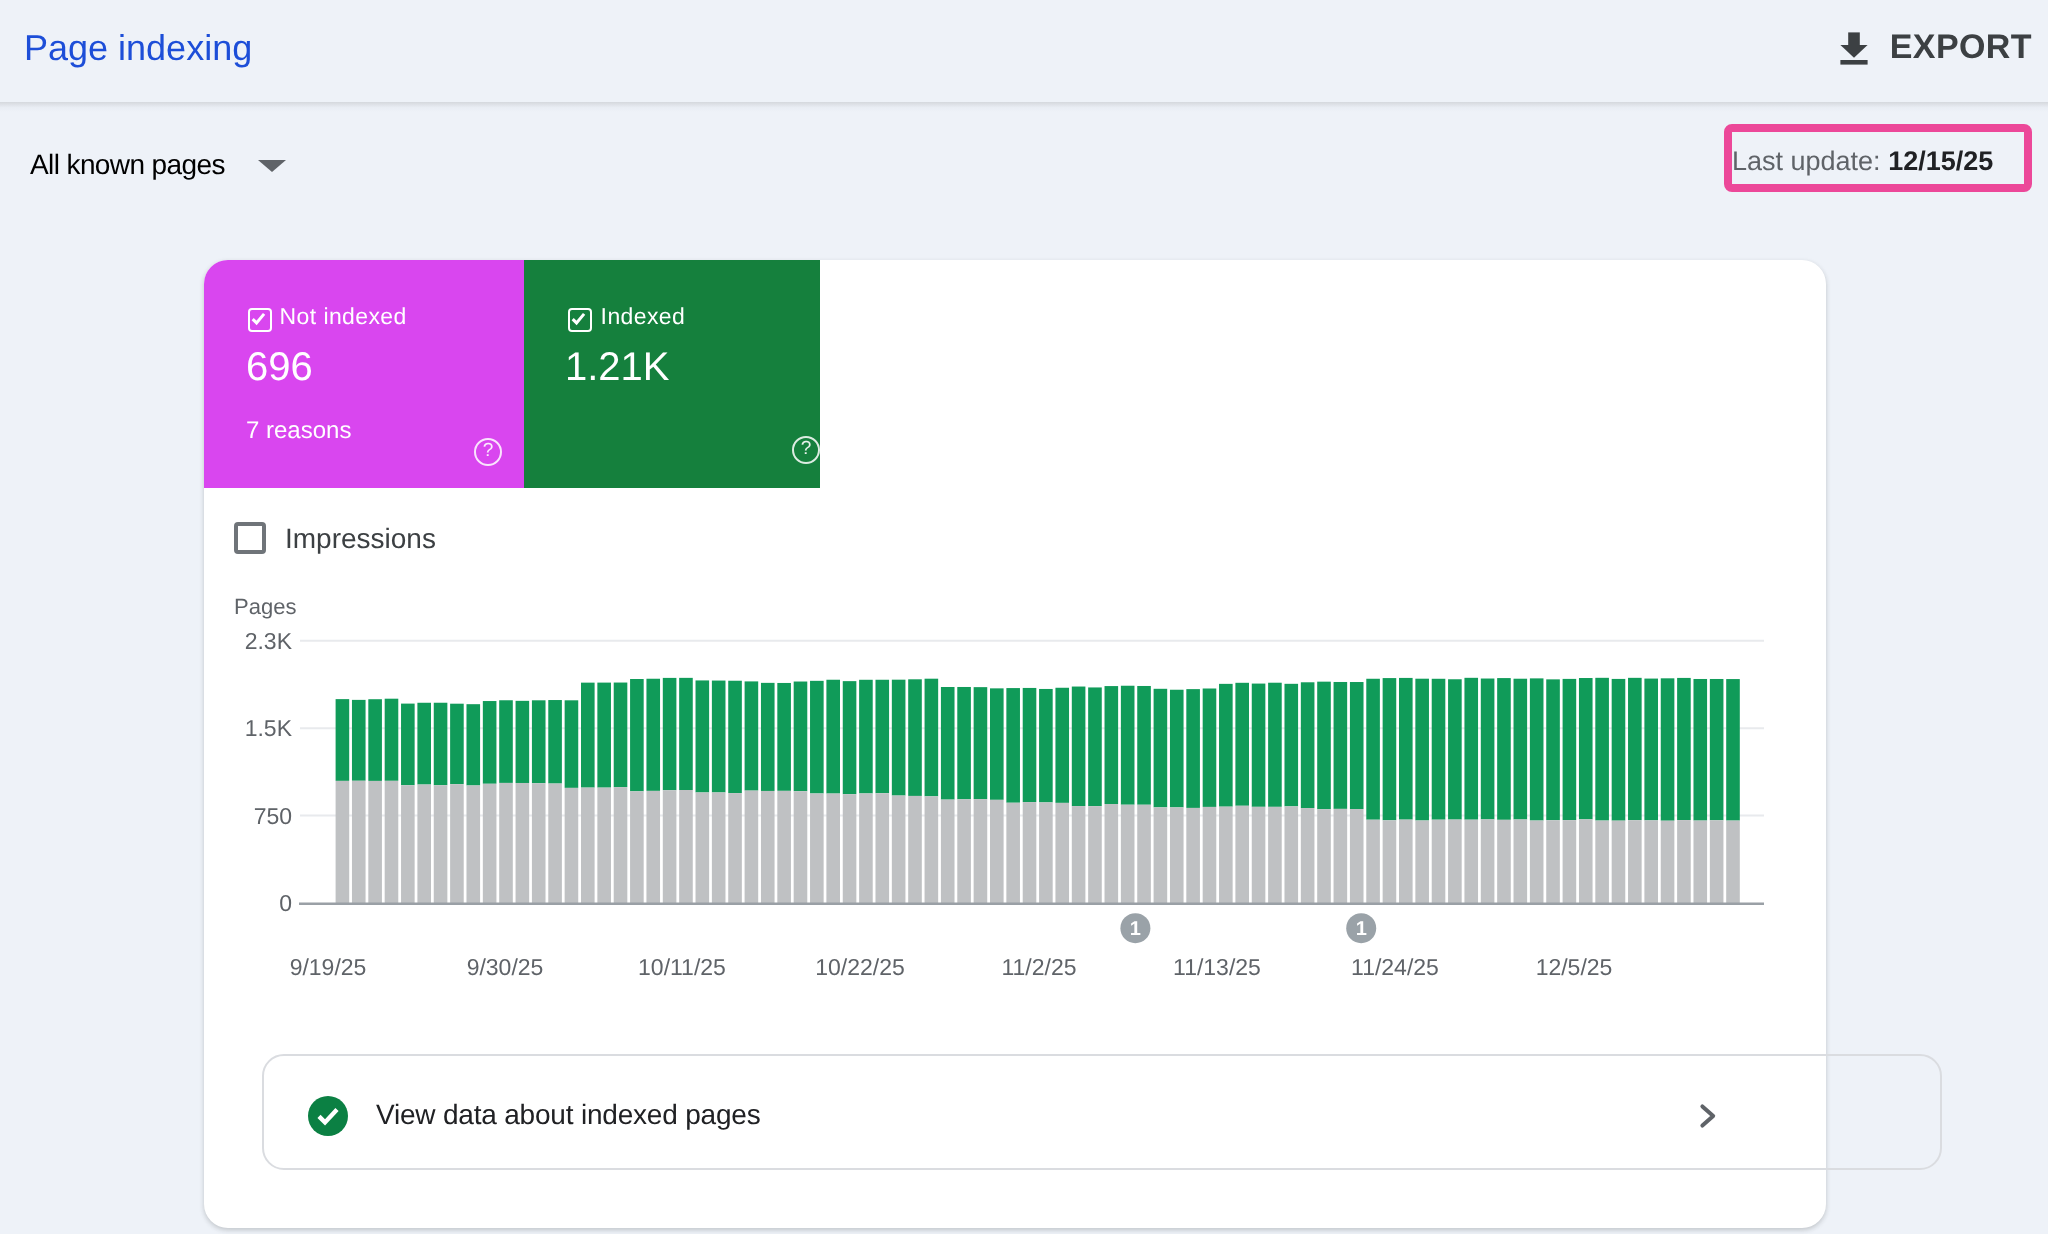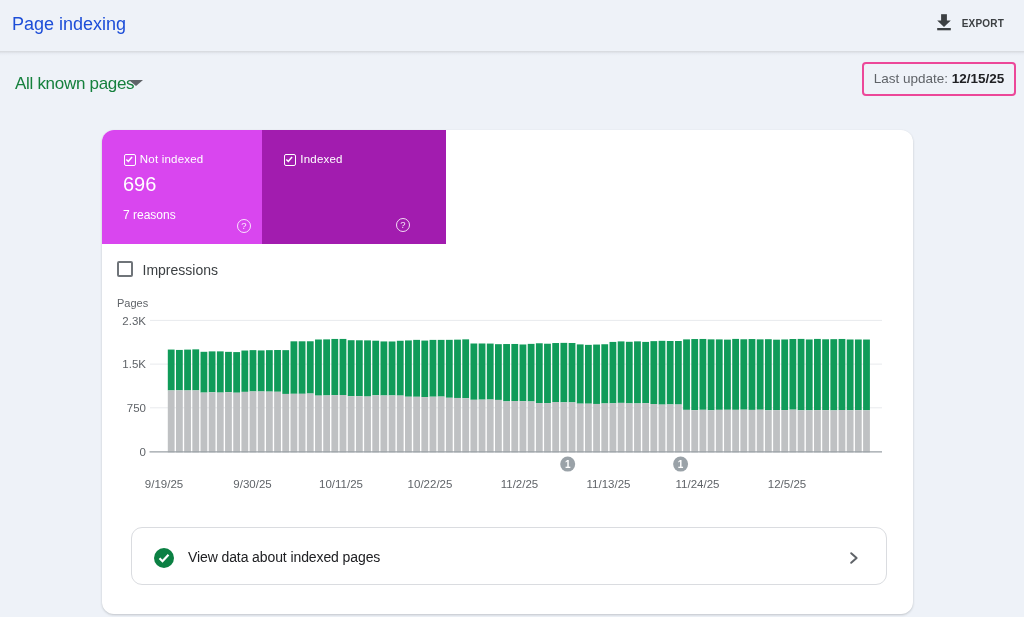--- a/index.html
+++ b/index.html
@@ -1,40 +1,40 @@
 <!DOCTYPE html>
 <html><head>
 <meta charset="utf-8">
 <style>
   * { margin:0; padding:0; box-sizing:border-box; }
   html,body { width:1024px; height:617px; background:#eef2f8; font-family:"Liberation Sans", sans-serif; overflow:hidden; }
   .abs { position:absolute; }
   #title { left:12px; top:14px; font-size:18px; color:#1d4ed8; }
-  #export { right:20px; top:14px; height:18px; color:#3c4043; font-size:10px; font-weight:bold; letter-spacing:.2px; }
+  #export { right:8px; top:14px; height:18px; color:#3c4043; font-size:17px; font-weight:bold; letter-spacing:.2px; }
   #export svg { vertical-align:-4px; margin-right:11px; }
   #hdiv { left:0; top:51px; width:1024px; height:5px; background:linear-gradient(#d5d8dd, #e9edf4 55%, #eef2f8); }
-  #allknown { left:15px; top:74px; font-size:17px; font-weight:500; color:#15803d; letter-spacing:-0.3px; }
+  #allknown { left:15px; top:74px; font-size:14px; font-weight:500; color:#000000; letter-spacing:-0.3px; }
   #caret { left:129px; top:80px; width:0; height:0; border-left:7px solid transparent; border-right:7px solid transparent; border-top:6.5px solid #5f6368; }
-  #lastupd { left:862px; top:62px; width:154px; height:34px; border:2px solid #ec4899; border-radius:4px; font-size:13.5px; color:#5f6368; text-align:center; line-height:30px; }
+  #lastupd { left:862px; top:62px; width:154px; height:34px; border:4px solid #ec4899; border-radius:4px; font-size:13.5px; color:#5f6368; text-align:left; line-height:30px; }
   #lastupd b { color:#202124; }
   #card { left:102px; top:130px; width:811px; height:484px; background:#fff; border-radius:12px; box-shadow:0 1px 2px rgba(60,64,67,.18), 0 1px 3px rgba(60,64,67,.08); }
   .statbox { top:0; height:114px; color:#fff; }
   #graybox { left:0; width:160px; background:#d946ef; border-top-left-radius:12px; }
-  #greenbox { left:160px; width:184px; background:#a21caf; }
+  #greenbox { left:160px; width:148px; background:#15803d; }
   .cbrow { left:21.5px; top:23.5px; height:12px; }
   .wcb { display:inline-block; width:12px; height:12px; border:1.8px solid #fff; border-radius:2px; vertical-align:top; position:relative; }
   .wcb svg { position:absolute; left:0; top:0; }
   .statlabel { position:absolute; left:16.3px; top:-1px; font-size:11.5px; font-weight:500; line-height:13px; letter-spacing:.2px; white-space:nowrap; }
   .bignum { left:21px; top:43px; font-size:20px; font-weight:400; }
   .reasons { left:21px; top:78px; font-size:12px; }
   .qm { width:14px; height:14px; border:1.4px solid rgba(255,255,255,.85); border-radius:50%; color:rgba(255,255,255,.9); font-size:9.5px; text-align:center; line-height:11px; }
   #improw { left:15px; top:131px; height:15.5px; }
   #impcb { display:inline-block; width:15.5px; height:15.5px; border:2px solid #6f7479; border-radius:2px; background:#fff; vertical-align:top; }
   #implabel { display:inline-block; margin-left:10px; font-size:14px; color:#3c4043; line-height:15px; margin-top:1px;text-align:center; }
-  #viewrow { left:29px; top:397px; width:756px; height:58px; border:1px solid #dadce0; border-radius:11px; }
+  #viewrow { left:29px; top:397px; width:840px; height:58px; border:1px solid #dadce0; border-radius:11px; }
   #vcheck { left:22px; top:20px; }
   #vtext { left:56px; top:21px; font-size:14px; letter-spacing:-0.1px; color:#202124; }
   #vchev { left:716px; top:22px; }
 </style>
 </head>
 <body>
 <div id="title" class="abs">Page indexing</div>
 <div id="export" class="abs"><svg width="14" height="17" viewBox="0 0 14 17" fill="#3c4043">
       <rect x="4.1" y="0.2" width="5.8" height="7"></rect>
       <polygon points="0.2,6.5 13.8,6.5 7,12.9"></polygon>
@@ -50,20 +50,21 @@
             <path d="M1.6 5.4l2.3 2.3 4.5-5.4" stroke="#fff" stroke-width="1.8" fill="none"></path>
           </svg></span><span class="statlabel">Not indexed</span></div>
     <div class="bignum abs">696</div>
     <div class="reasons abs">7 reasons</div>
     <div class="qm abs" style="left:135px; top:89px;">?</div>
   </div>
   <div id="greenbox" class="abs statbox">
     <div class="cbrow abs" style="left:22px;"><span class="wcb"><svg width="8.4" height="8.4" viewBox="0 0 10 10">
             <path d="M1.6 5.4l2.3 2.3 4.5-5.4" stroke="#fff" stroke-width="1.8" fill="none"></path>
           </svg></span><span class="statlabel">Indexed</span></div>
+    <div class="bignum abs" style="left:20.5px;">1.21K</div>
     <div class="qm abs" style="left:134px; top:88px;">?</div>
   </div>
   <div id="improw" class="abs"><span id="impcb"></span><span id="implabel">Impressions</span></div>
   <svg id="chart" class="abs" style="left:0; top:165px;" width="811" height="205" viewBox="0 0 811 205">
     <line x1="48" y1="25.4" x2="780" y2="25.4" stroke="#e8eaed" stroke-width="1"></line>
     <line x1="48" y1="69.1" x2="780" y2="69.1" stroke="#e8eaed" stroke-width="1"></line>
     <line x1="48" y1="112.8" x2="780" y2="112.8" stroke="#e8eaed" stroke-width="1"></line>
 <rect x="65.80" y="54.56" width="6.8" height="40.88" fill="#109b59"></rect>
       <rect x="65.80" y="95.44" width="6.8" height="61.96" fill="#bfc1c3"></rect>
 <rect x="73.98" y="54.94" width="6.8" height="40.44" fill="#109b59"></rect>

